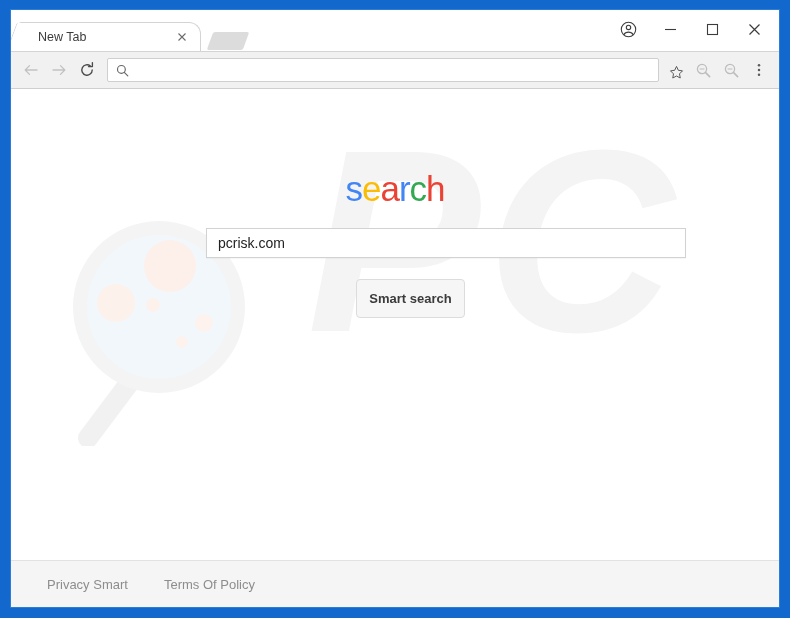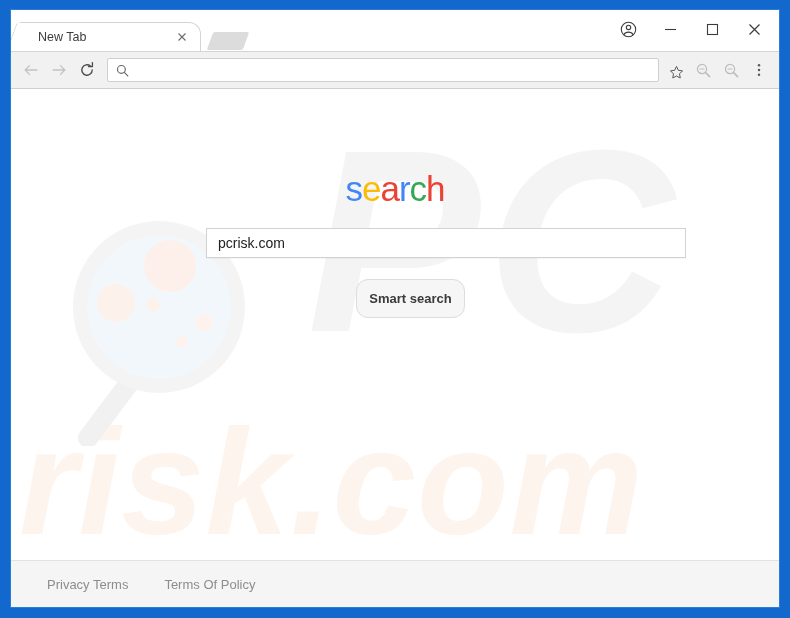--- a/index.html
+++ b/index.html
@@ -288,21 +288,21 @@
   }
 
   .smart-btn {
     position: absolute;
     left: 345px;
     top: 190px;
     width: 107px;
     height: 37px;
     background: #f6f6f6;
     border: 1px solid #dcdcdc;
-    border-radius: 12px;
+    border-radius: 4px;
     font-size: 13px;
     font-weight: bold;
     color: #3b3b3b;
     cursor: pointer;
     font-family: "Liberation Sans", sans-serif;
     display: flex;
     align-items: center;
     justify-content: center;
   }
 
@@ -435,21 +435,20 @@
             <circle cx="8" cy="12.8" r="1.25" fill="#5a5a5a"></circle>
           </svg>
         </div>
       </div>
     </div>
 
     <div class="viewport">
 
       <div class="wm-pc">PC</div>
 
-      <div class="wm-risk">risk.com</div>
 
       <div class="wm-magnifier">
         <svg width="206" height="240" viewBox="0 0 206 240">
           <path d="M30 232 L78 168" stroke="#f1f1f1" stroke-width="20" stroke-linecap="round"></path>
           <circle cx="101" cy="101" r="86" fill="#f4f4f4"></circle>
           <circle cx="101" cy="101" r="72" fill="#f2f7fb"></circle>
           <circle cx="112" cy="60" r="26" fill="#fdf0ea"></circle>
           <circle cx="58" cy="97" r="19" fill="#fdf1ec"></circle>
           <circle cx="95" cy="99" r="7" fill="#fdf1ec"></circle>
           <circle cx="146" cy="117" r="9" fill="#fdf2ed"></circle>
@@ -464,19 +463,19 @@
         </div>
 
         <div class="search-field">
           <span class="value" placeholder="">pcrisk.com</span>
         </div>
 
         <div class="smart-btn">Smart search</div>
       </div>
 
       <div class="footer">
-        <a>Privacy Terms</a>
+        <a>Privacy Smart</a>
         <a>Terms Of Policy</a>
       </div>
 
     </div>
   </div>
 </div>
 
 </body></html>

